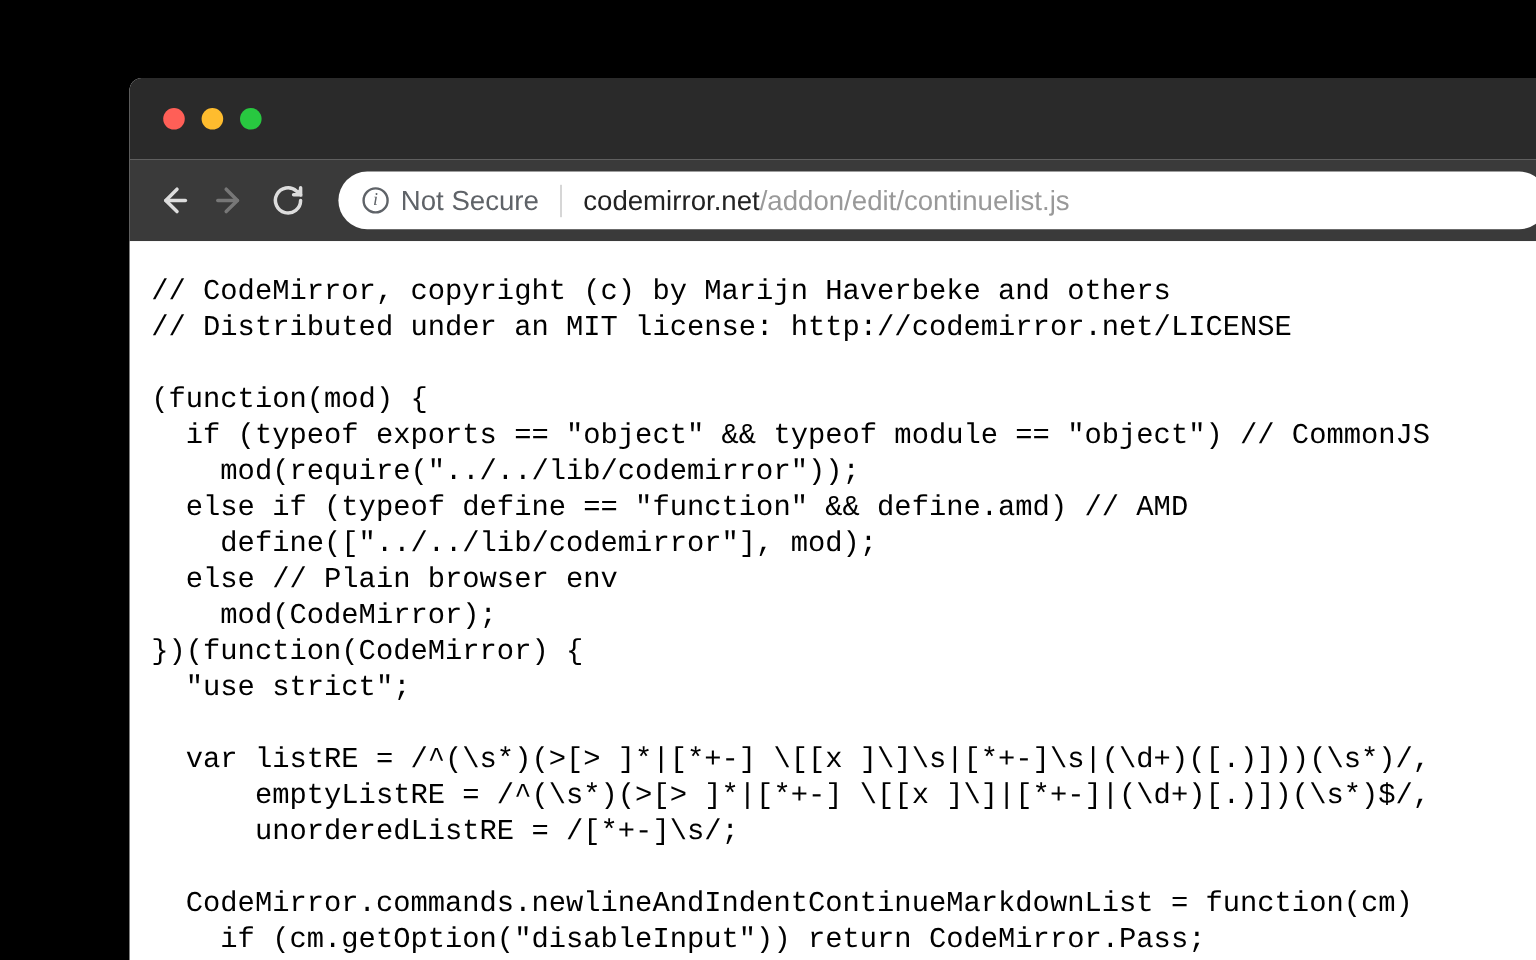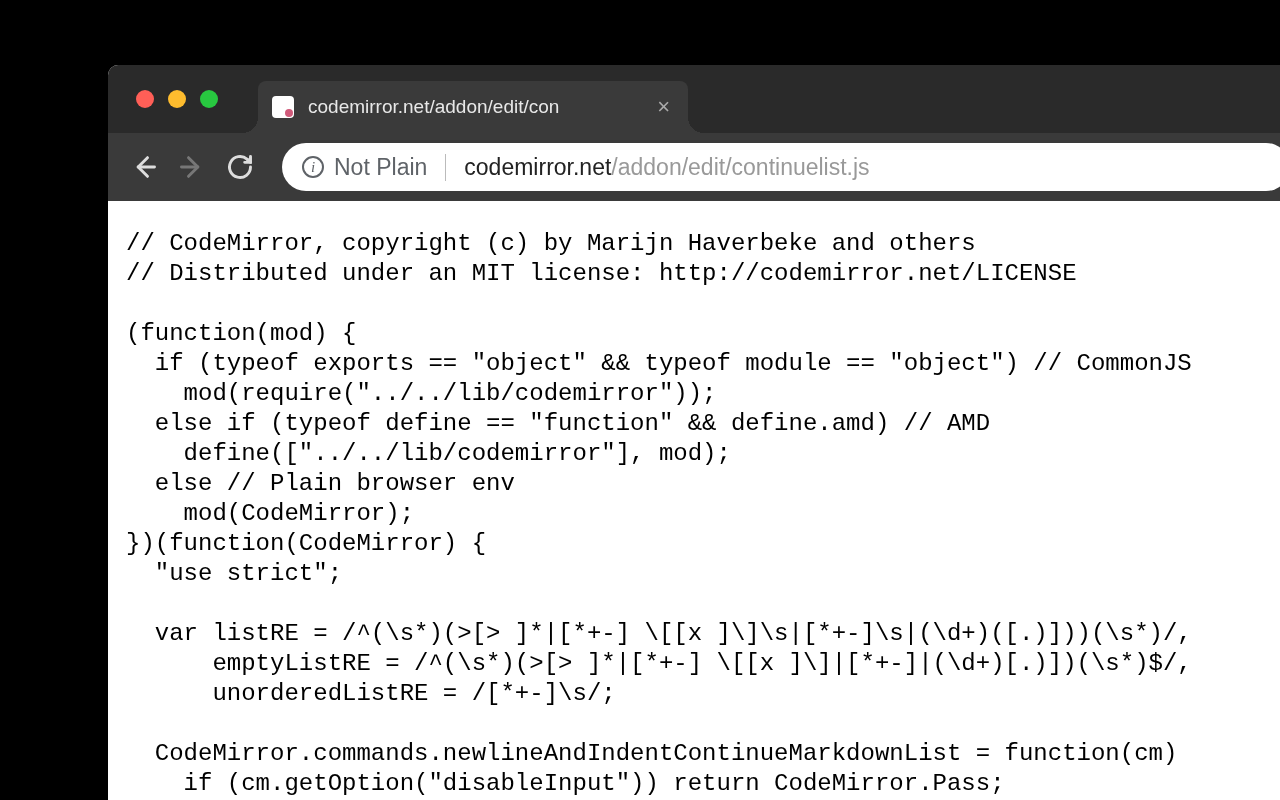--- a/index.html
+++ b/index.html
@@ -184,25 +184,20 @@
 </head>
 <body>
 
 <div class="browser-window">
   <div class="titlebar">
     <div class="window-controls">
       <div class="window-dot dot-red"></div>
       <div class="window-dot dot-yellow"></div>
       <div class="window-dot dot-green"></div>
     </div>
-    <div class="tab">
-      <div class="tab-favicon"></div>
-      <div class="tab-title">codemirror.net/addon/edit/con</div>
-      <div class="tab-close">×</div>
-    </div>
   </div>
   <div class="toolbar">
     <div class="nav-btn nav-back">
       <svg viewBox="0 0 24 24" fill="none" stroke-width="2.5" stroke-linecap="round" stroke-linejoin="round">
         <polyline points="15 4 7 12 15 20"></polyline>
         <line x1="7" y1="12" x2="21" y2="12"></line>
       </svg>
     </div>
     <div class="nav-btn nav-forward">
       <svg viewBox="0 0 24 24" fill="none" stroke-width="2.5" stroke-linecap="round" stroke-linejoin="round">
@@ -212,21 +207,21 @@
     </div>
     <div class="nav-btn nav-reload">
       <svg viewBox="0 0 24 24" stroke-width="2.5" stroke-linecap="round">
         <path d="M21 12a9 9 0 1 1-3-6.7L21 8"></path>
         <polyline points="21 3 21 8 16 8" fill="#ddd"></polyline>
       </svg>
     </div>
     <div class="address-bar">
       <div class="security-indicator">
         <div class="info-icon">i</div>
-        <span>Not Plain</span>
+        <span>Not Secure</span>
       </div>
       <span class="url-text"><span class="url-host">codemirror.net</span><span>/addon/edit/continuelist.js</span></span>
     </div>
   </div>
   <div class="content"><span id="code-text">// CodeMirror, copyright (c) by Marijn Haverbeke and others
 // Distributed under an MIT license: http://codemirror.net/LICENSE
 
 (function(mod) {
   if (typeof exports == "object" &amp;&amp; typeof module == "object") // CommonJS
     mod(require("../../lib/codemirror"));

